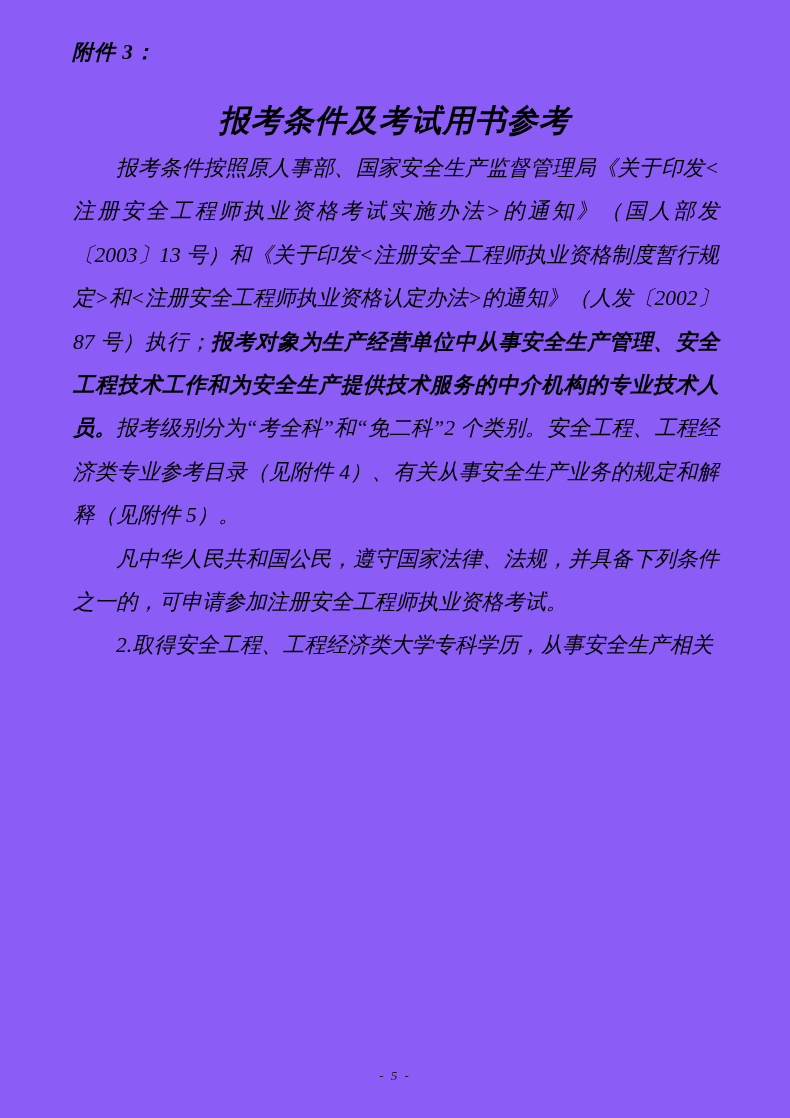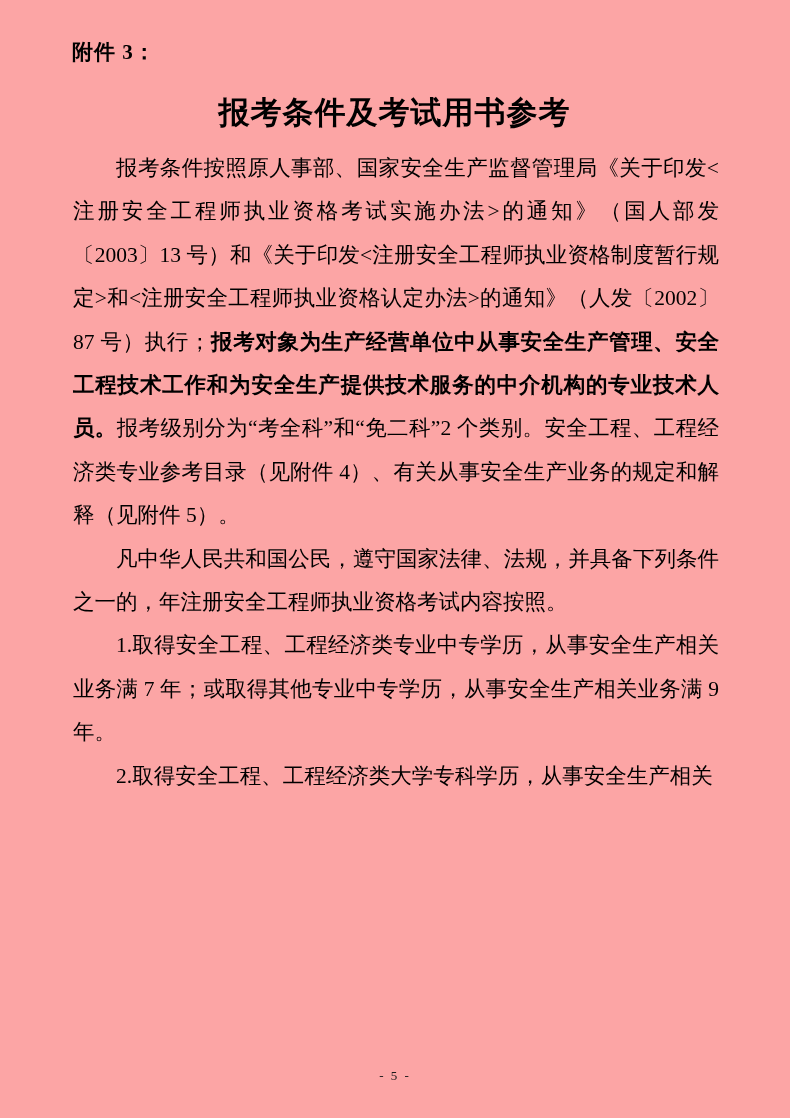--- a/index.html
+++ b/index.html
@@ -5,39 +5,40 @@
   html, body {
     margin: 0;
     padding: 0;
     background: #e8e8e8;
   }
   .page {
     position: relative;
     width: 790px;
     height: 1118px;
     margin: 0 auto;
-    background: #fca5a5;
+    background: #8b5cf6;
     color: #000000;
     font-family: "Liberation Serif", "DejaVu Serif", serif;
     overflow: hidden;
+    font-style: italic;
   }
   .attachment-label {
     position: absolute;
     left: 72px;
     top: 38px;
     font-size: 21px;
     font-weight: bold;
     letter-spacing: 1px;
   }
   .doc-title {
     position: absolute;
     left: 0;
     right: 1px;
     top: 84px;
-    margin: 8px;
+    margin: 16px;
     text-align: center;
     font-size: 31px;
     font-weight: bold;
     letter-spacing: 1px;
   }
   .doc-body {
     position: absolute;
     left: 73px;
     top: 147px;
     width: 646px;
@@ -71,19 +72,18 @@
 </head>
 <body>
 
 <div class="page">
   <div class="attachment-label">附件 3：</div>
 
   <h1 class="doc-title">报考条件及考试用书参考</h1>
 
   <div class="doc-body">
       <p class="body-paragraph"><span class="seg-normal">报考条件按照原人事部、国家安全生产监督管理局《关于印发&lt;注册安全工程师执业资格考试实施办法&gt;的通知》（国人部发〔2003〕13 号）和《关于印发&lt;注册安全工程师执业资格制度暂行规定&gt;和&lt;注册安全工程师执业资格认定办法&gt;的通知》（人发〔2002〕87 号）执行；</span><span class="seg-bold">报考对象为生产经营单位中从事安全生产管理、安全工程技术工作和为安全生产提供技术服务的中介机构的专业技术人员。</span><span class="seg-normal">报考级别分为“考全科”和“免二科”2 个类别。安全工程、工程经济类专业参考目录（见附件 4）、有关从事安全生产业务的规定和解释（见附件 5）。</span></p>
-      <p class="body-paragraph"><span class="seg-normal">凡中华人民共和国公民，遵守国家法律、法规，并具备下列条件之一的，年注册安全工程师执业资格考试内容按照。</span></p>
-      <p class="body-paragraph"><span class="seg-normal">1.取得安全工程、工程经济类专业中专学历，从事安全生产相关业务满 7 年；或取得其他专业中专学历，从事安全生产相关业务满 9 年。</span></p>
+      <p class="body-paragraph"><span class="seg-normal">凡中华人民共和国公民，遵守国家法律、法规，并具备下列条件之一的，可申请参加注册安全工程师执业资格考试。</span></p>
       <p class="body-paragraph"><span class="seg-normal">2.取得安全工程、工程经济类大学专科学历，从事安全生产相关</span></p>
     </div>
 
   <div class="page-footer">- 5 -</div>
 </div>
 
 </body></html>

